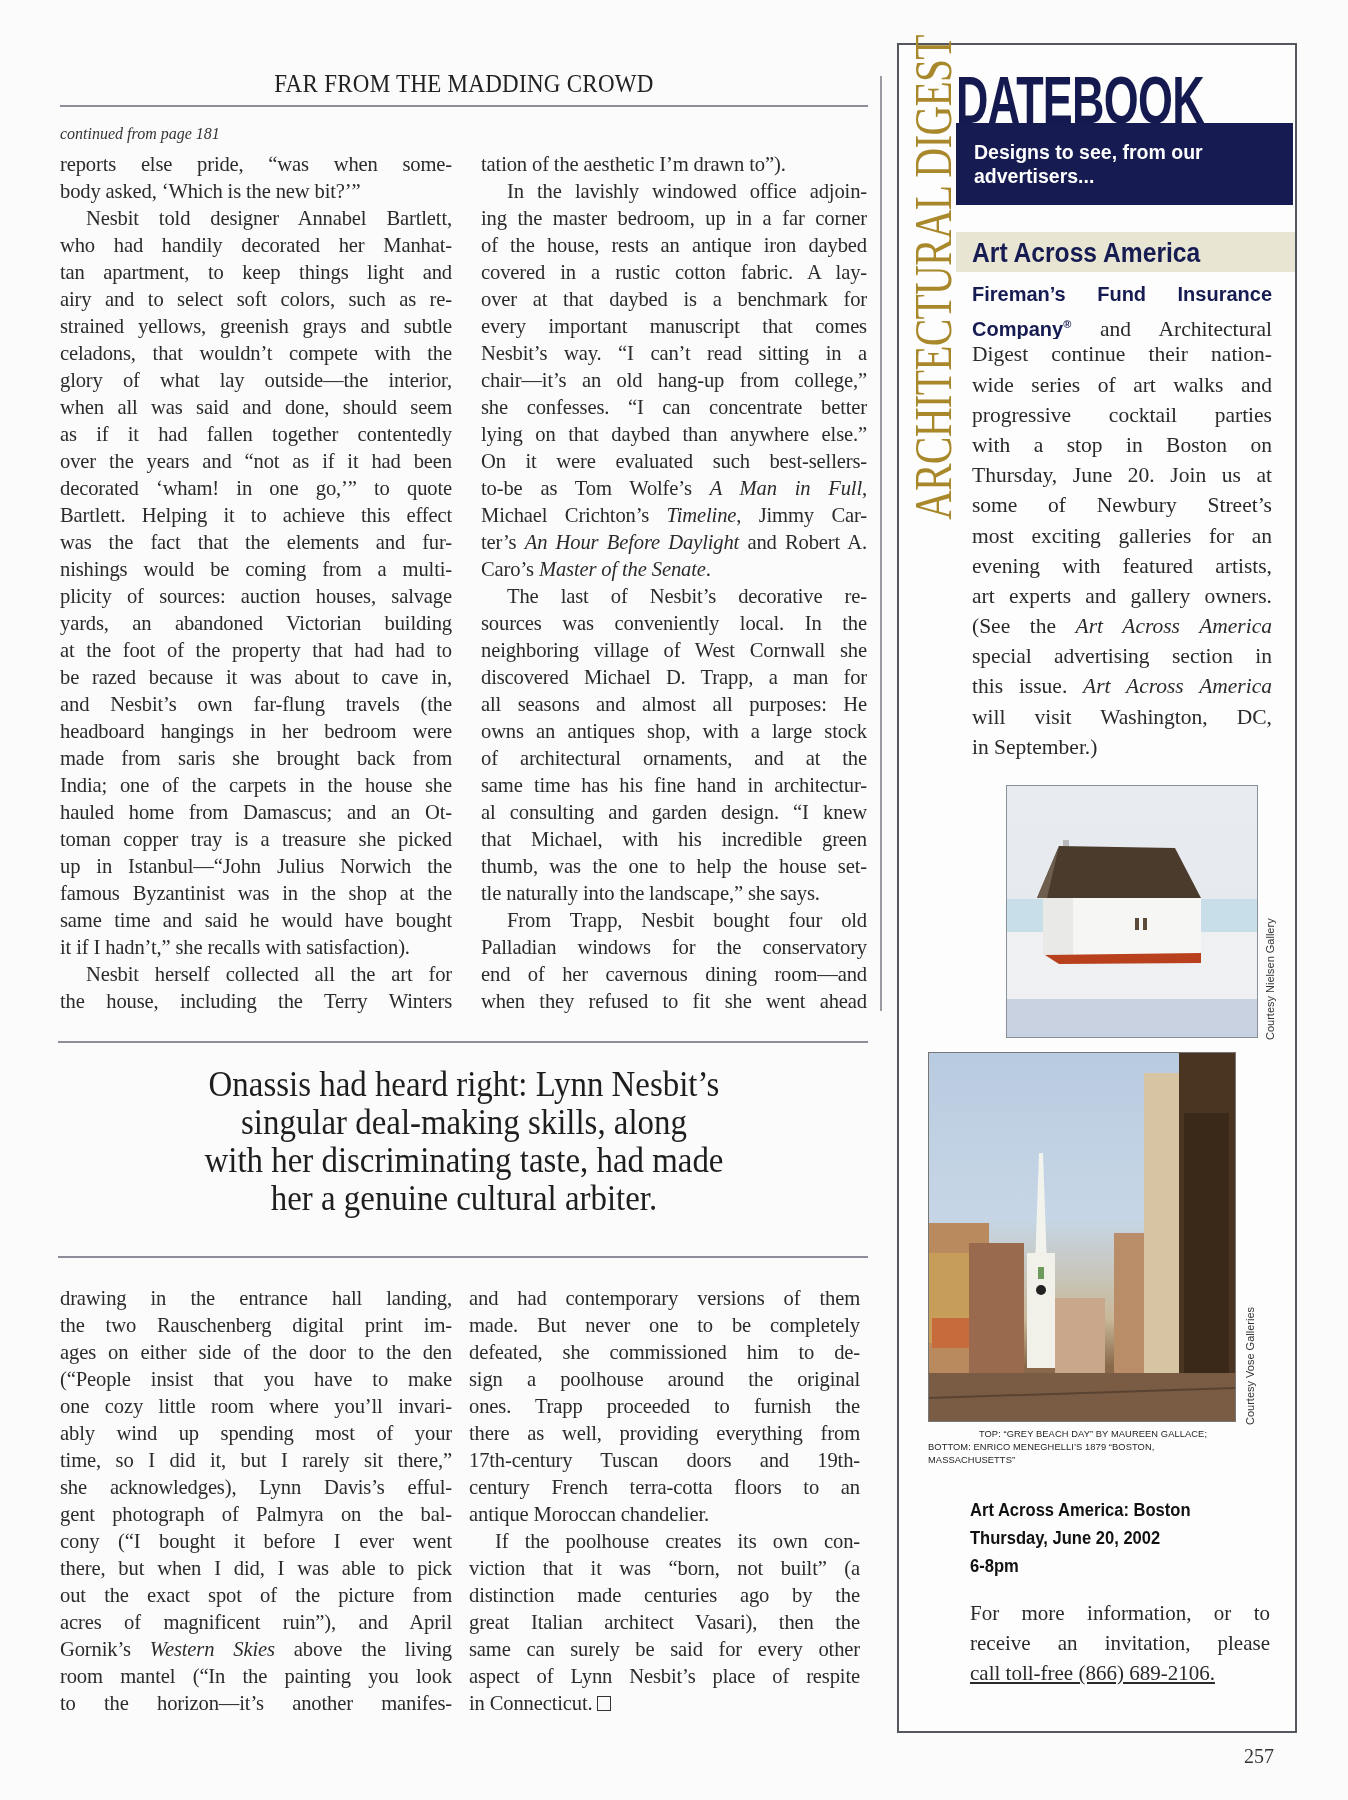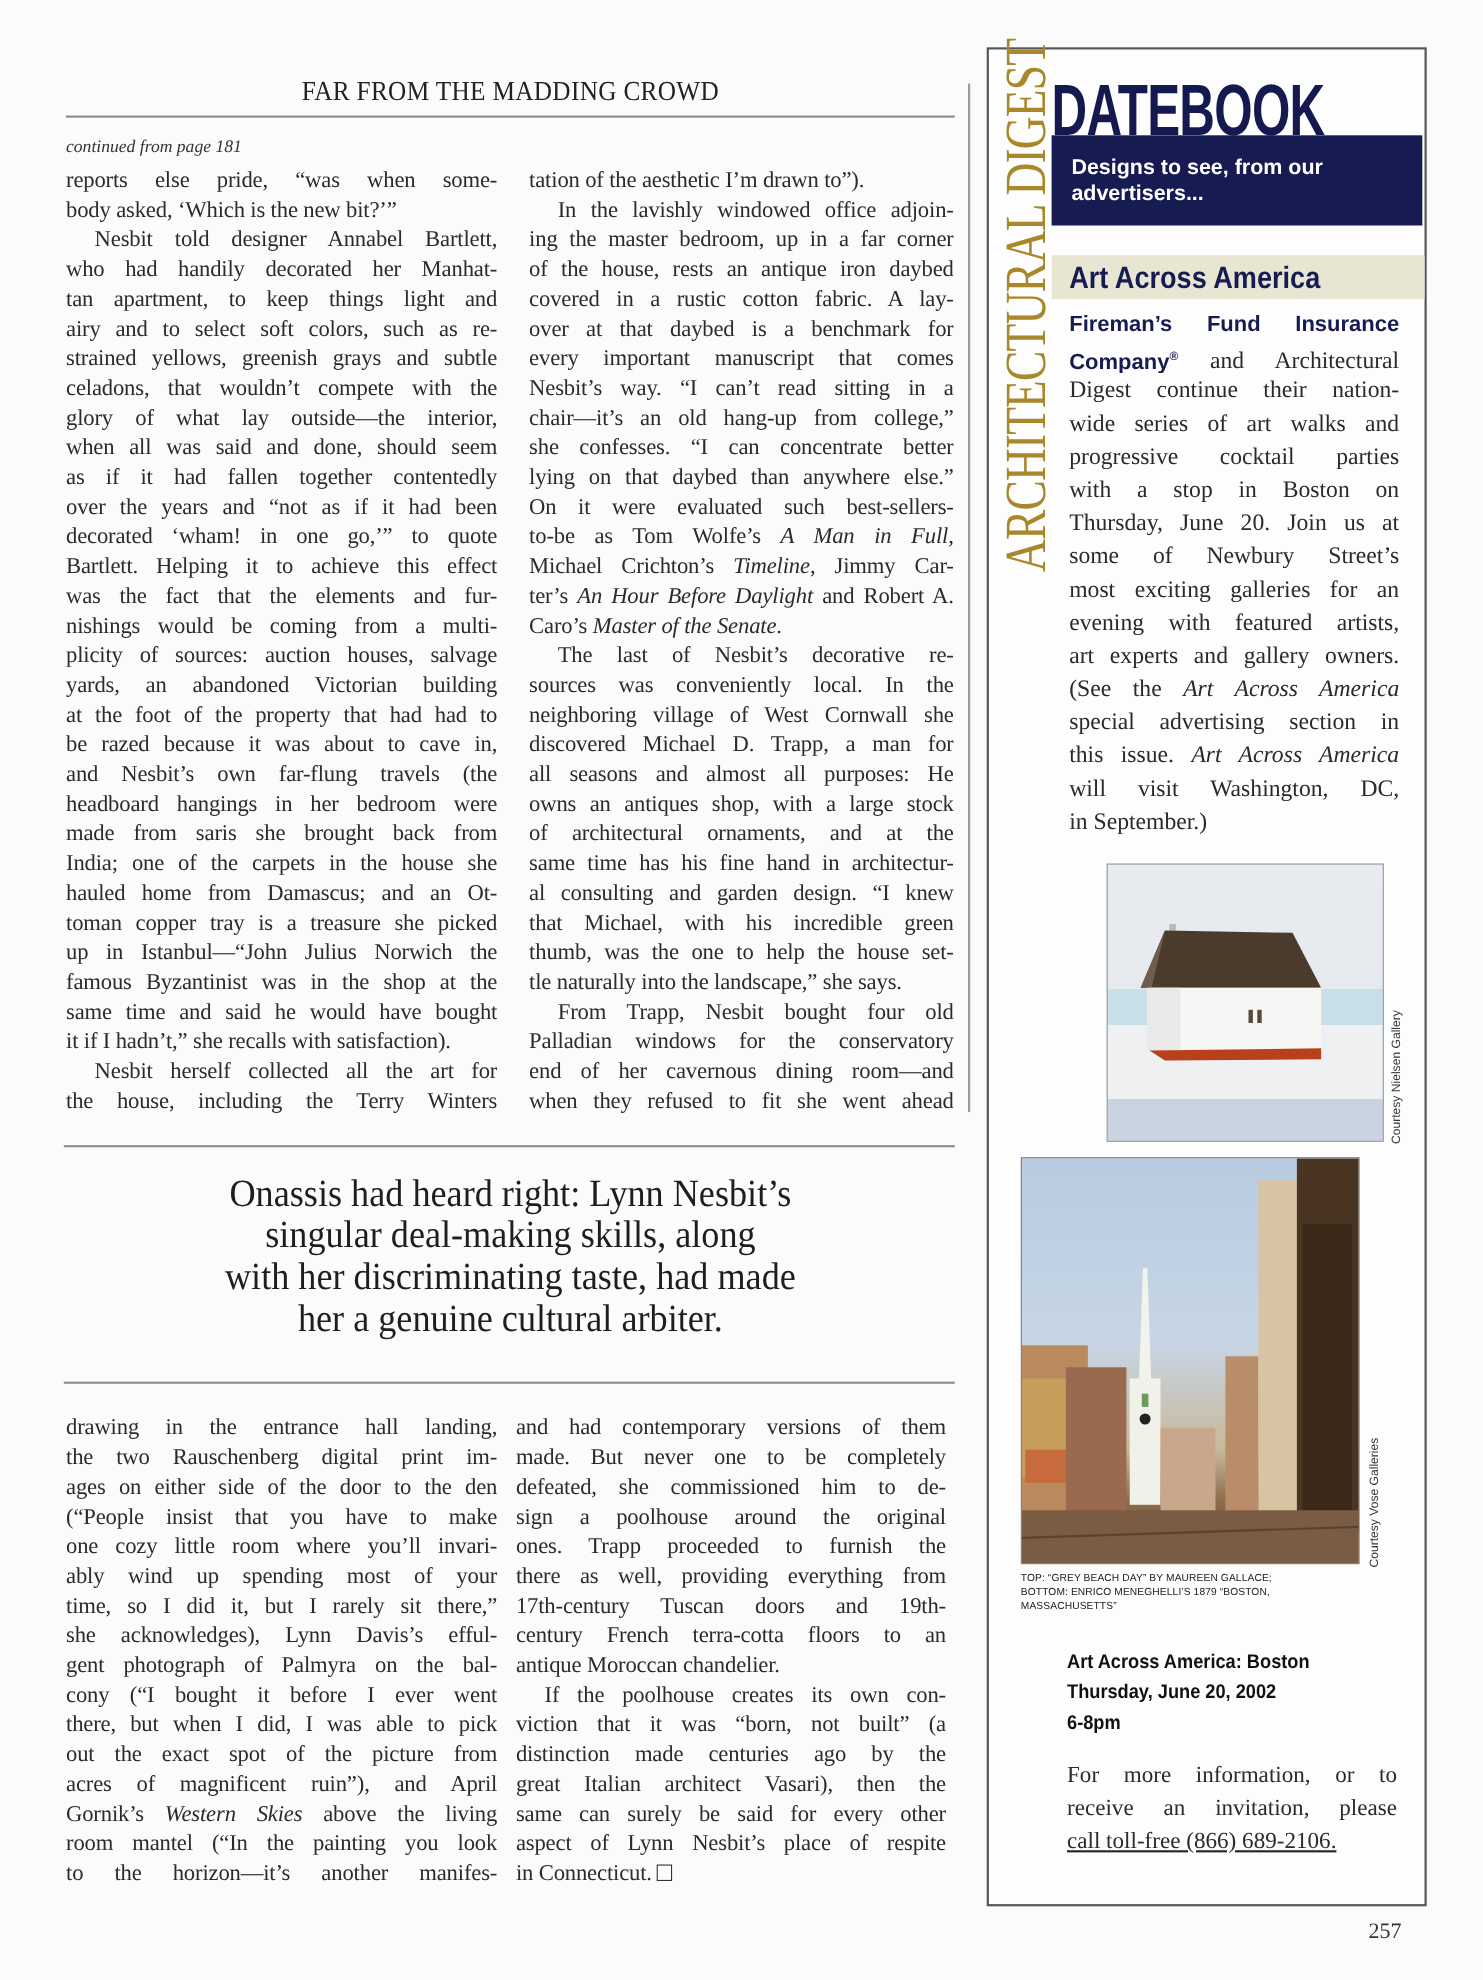--- a/index.html
+++ b/index.html
@@ -301,21 +301,21 @@
     <rect x="215" y="20" width="40" height="320" fill="#d7c4a3"></rect>
     <rect x="250" y="0" width="58" height="340" fill="#4a3422"></rect>
     <rect x="255" y="60" width="45" height="260" fill="#3a2818"></rect>
     <rect x="0" y="320" width="308" height="50" fill="#7a5c44"></rect>
     <line x1="0" y1="345" x2="308" y2="335" stroke="#5b4332" stroke-width="2"></line>
   </svg>
 </div>
 <div class="credit-vertical" style="left:1244px; top:1425px;">Courtesy Vose Galleries</div>
 
 <div class="caption" id="caption">
-    <span style="display: block;">TOP: “GREY BEACH DAY” BY MAUREEN GALLACE;</span>
+    <span style="display: block; text-align: center;">TOP: “GREY BEACH DAY” BY MAUREEN GALLACE;</span>
     <span style="display: block;">BOTTOM: ENRICO MENEGHELLI’S 1879 “BOSTON,</span>
     <span style="display: block;">MASSACHUSETTS”</span>
   </div>
 
 <div class="event-info">
   <span>Art Across America: Boston</span>
   <span>Thursday, June 20, 2002</span>
   <span>6-8pm</span>
 </div>
 

